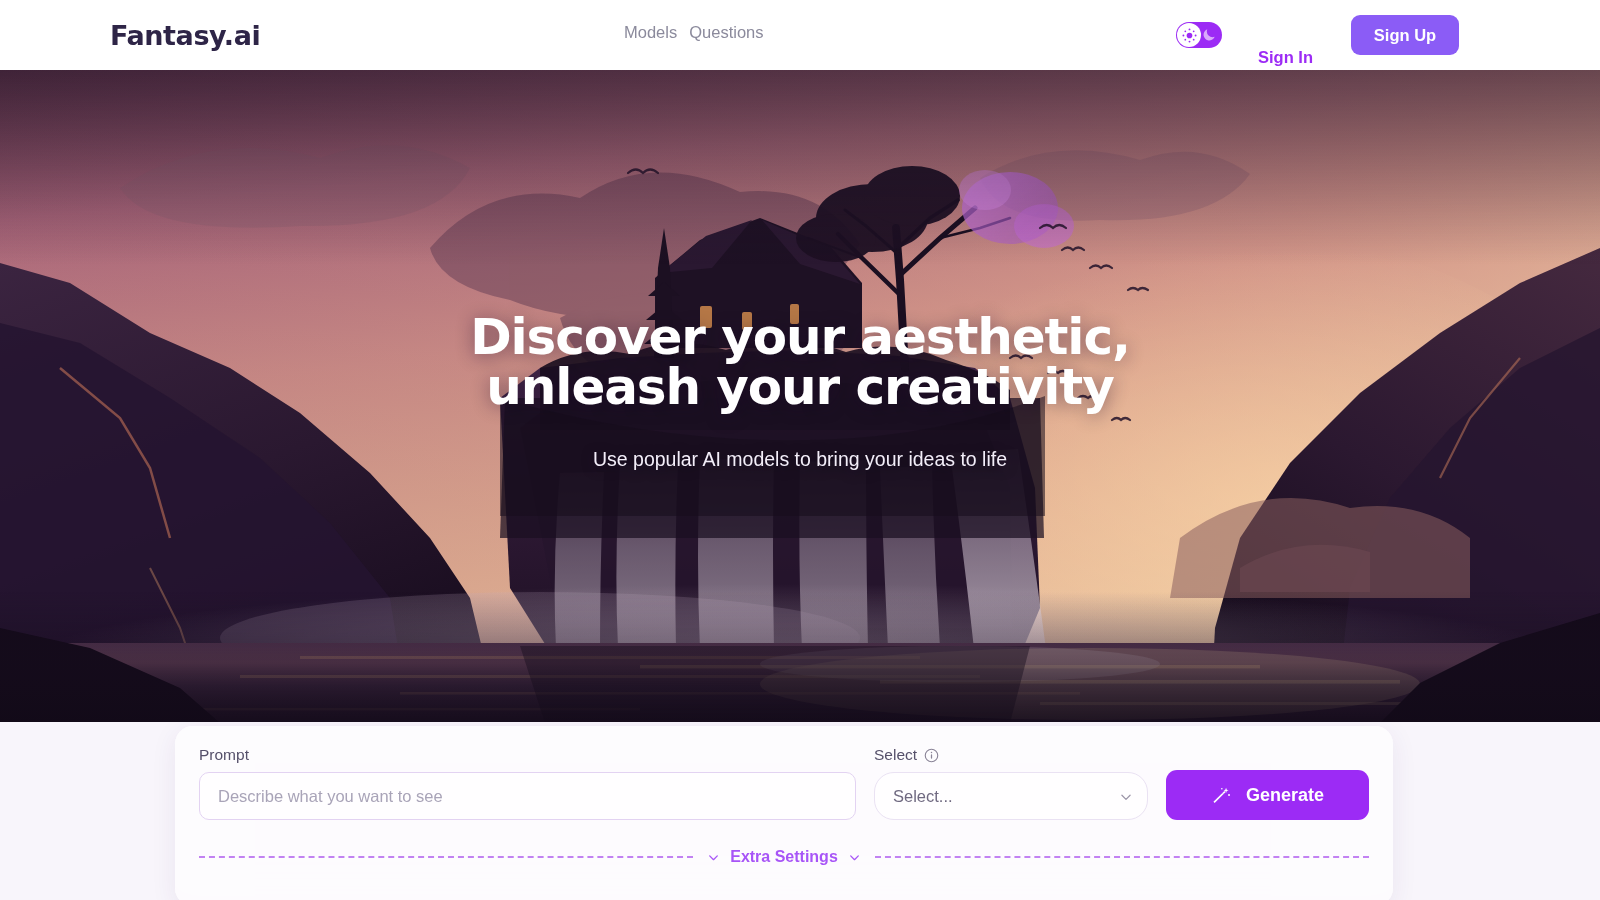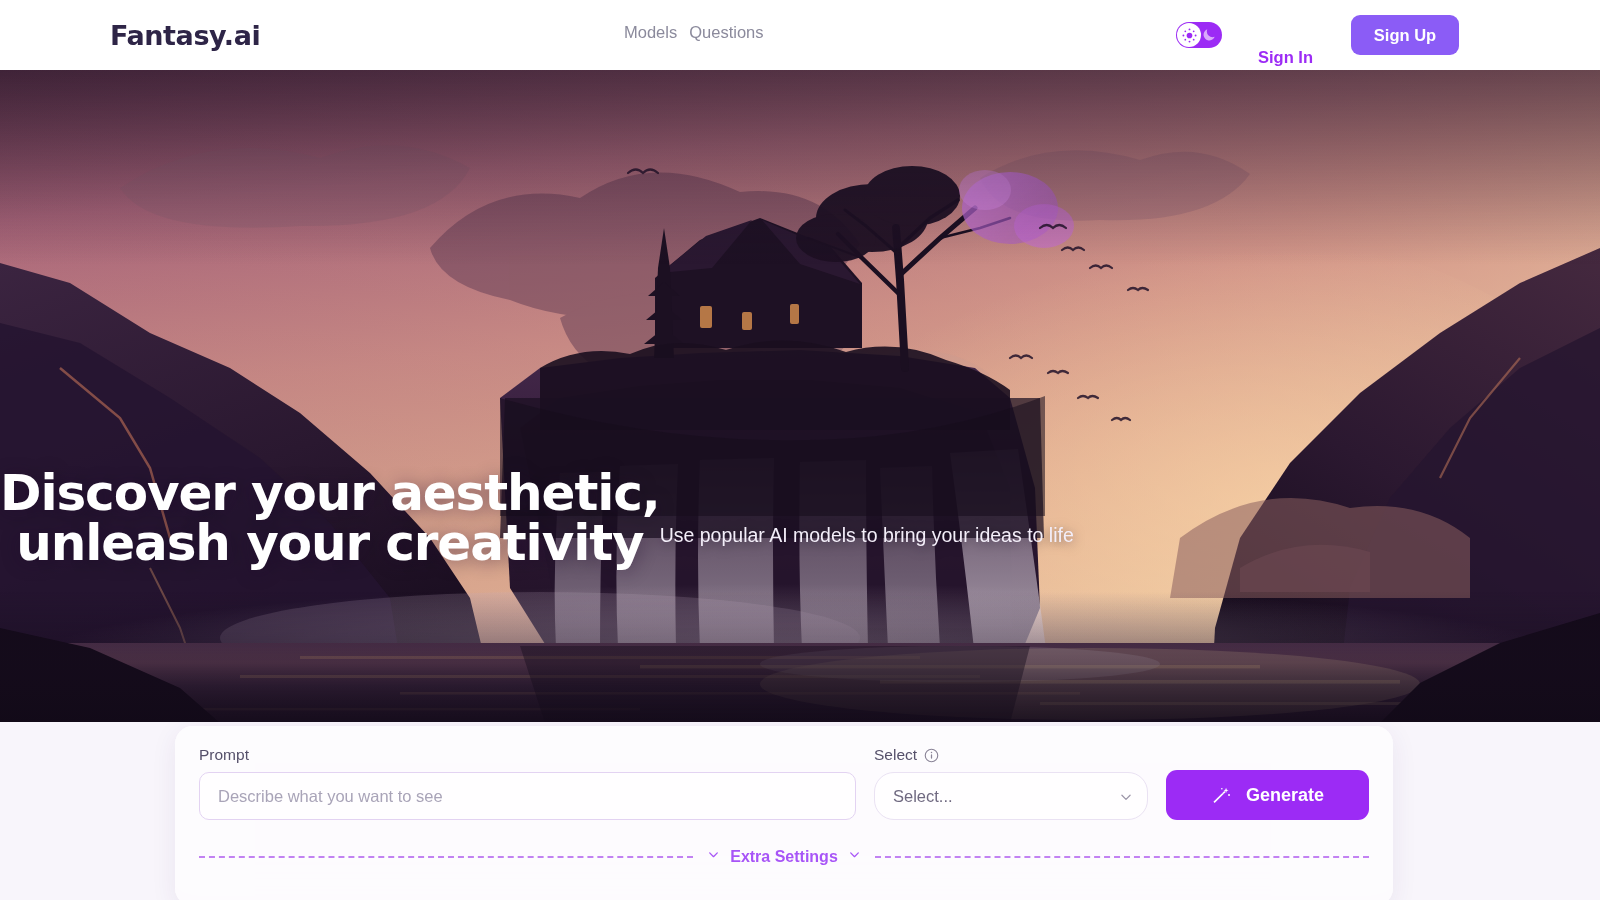--- a/index.html
+++ b/index.html
@@ -127,21 +127,21 @@
   }
 
   .hero-art { position: absolute; inset: 0; }
 
   .hero-content {
     position: absolute;
     top: 0; left: 0;
     width: 1600px;
     height: 655px;
     display: flex;
-    flex-direction: row;
+    flex-direction: column;
     align-items: center;
     justify-content: flex-start;
     padding-top: 244px;
     z-index: 12;
   }
 
   .hero-title {
     font-family: "DejaVu Sans", sans-serif;
     font-size: 50px;
     line-height: 1.0;
@@ -300,20 +300,21 @@
     gap: 14px;
   }
   .dash-line {
     flex: 1;
     height: 0;
     border-top: 2px dashed #b86df0;
     opacity: 0.85;
   }
   .extra-label {
     display: flex;
+    align-items: center;
     gap: 10px;
     color: #a855f7;
     font-size: 16px;
     font-weight: 600;
     font-family: "Liberation Sans", sans-serif;
     cursor: pointer;
     white-space: nowrap;
   }
   .chev { width: 13px; height: 13px; }
 </style>

